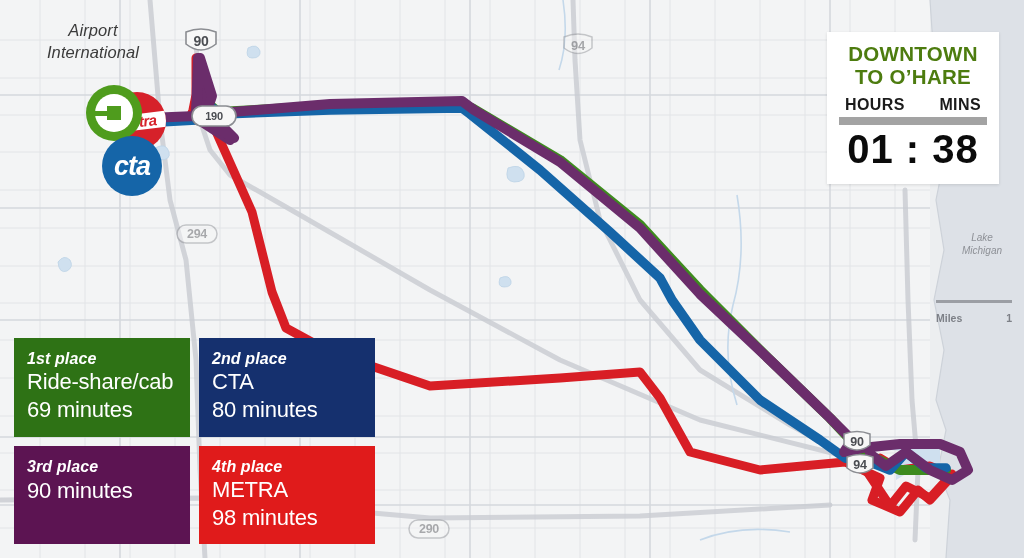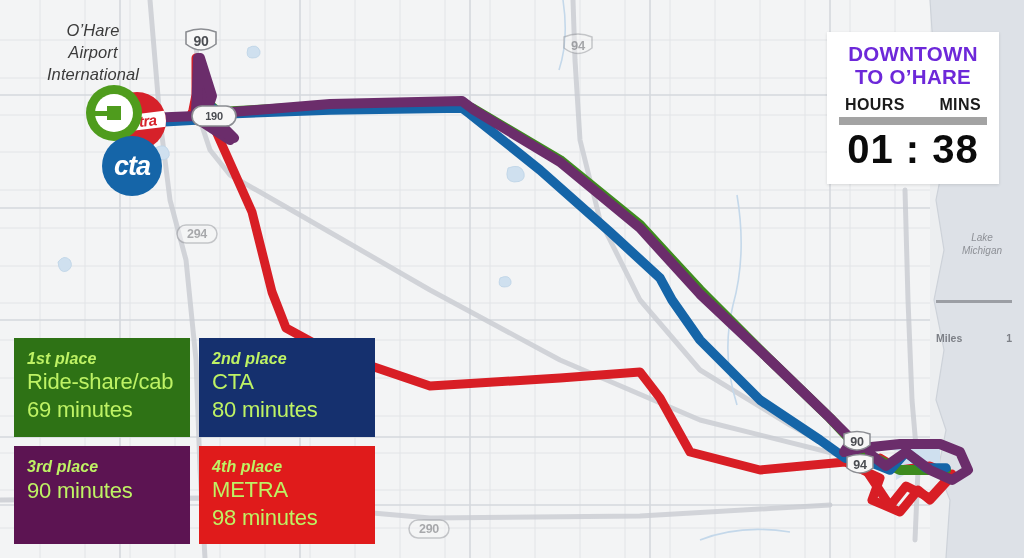--- a/index.html
+++ b/index.html
@@ -57,21 +57,21 @@
     letter-spacing:-1px; line-height:1;
   }
 
   
   .timer-panel {
     position:absolute; right:25px; top:32px; width:172px;
     background:#ffffff; padding:11px 12px 13px 12px;
     box-shadow:0 1px 3px rgba(0,0,0,.12);
   }
   .timer-title {
-    text-align:center; color:#6d28d9; font-weight:bold;
+    text-align:center; color:#4d7c0f; font-weight:bold;
     font-size:20.5px; line-height:1.12; letter-spacing:.3px;
   }
   .timer-units {
     display:flex; justify-content:space-between; align-items:flex-end;
     padding:7px 6px 3px 6px; border-bottom:8px solid #a3a3a3;
   }
   .timer-units span {
     color:#1b1b1b; font-weight:bold; font-size:16px; letter-spacing:.4px;
   }
   .timer-value {
@@ -82,27 +82,27 @@
   
   .lake-label {
     position:absolute; left:944px; top:232px; width:76px;
     text-align:center; font-style:italic; font-size:10px;
     line-height:1.25; color:#8d9096;
   }
   .scale-bar { position:absolute; left:936px; top:300px; width:76px; }
   .scale-bar .rule { height:3px; background:#9b9ea4; }
   .scale-bar .labels {
     display:flex; justify-content:space-between;
-    font-size:10.5px; color:#7d8087; padding-top:0; font-weight:bold;margin-top:29px;
+    font-size:10.5px; color:#7d8087; padding-top:9px; font-weight:bold;
   }
 
   
   .legend { position:absolute; left:14px; top:338px; width:376px; }
   .legend-row { display:flex; gap:9px; margin-bottom:9px; }
-  .legend-card { width:176px; padding:11px 13px 13px 13px; color:#bef264; }
+  .legend-card { width:176px; padding:11px 13px 13px 13px; color:#ffffff; }
   .legend-card.green  { background:#2e7215; }
   .legend-card.navy   { background:#15306e; }
   .legend-card.purple { background:#5c1452; }
   .legend-card.red    { background:#e01b1b; }
   .legend-rank {
     font-style:italic; font-weight:bold; font-size:16px; line-height:1.2;
     margin-bottom:1px; letter-spacing:.1px;
   }
   .legend-mode { font-weight:normal; font-size:22px; line-height:1.22; letter-spacing:-.2px; }
   .legend-time { font-size:22px; line-height:1.25; letter-spacing:-.2px; }
@@ -239,21 +239,20 @@
                L230 140 L214 118 L232 112 L330 104 L462 101
                L474 110 L560 162 L640 228 L700 294 L772 362
                L828 416 L852 440 L844 452 L862 448 L900 444
                L940 444 L960 452 L968 470 L952 480 L930 470
                L906 452 L886 466 L870 454" fill="none" stroke="#6b2d6b" stroke-width="10" stroke-linecap="round" stroke-linejoin="round"></path>
       <path d="M196 116 L200 58 L212 96 L204 120 L234 138 L212 116" fill="none" stroke="#6b2d6b" stroke-width="10" stroke-linecap="round" stroke-linejoin="round"></path>
     </g>
   </svg>
 
   <div class="airport-label">
-    <div>O’Hare</div>
     <div>Airport</div>
     <div>International</div>
   </div>
 
   <div class="logos">
     <div class="logo logo-metra">
       <div class="metra-band"></div>
       <div class="metra-text">metra</div>
     </div>
     <div class="logo logo-uber">

